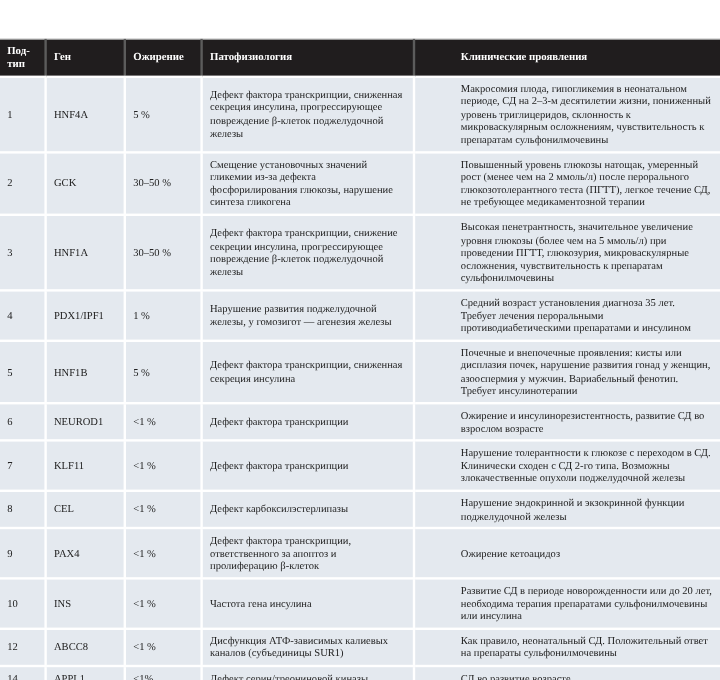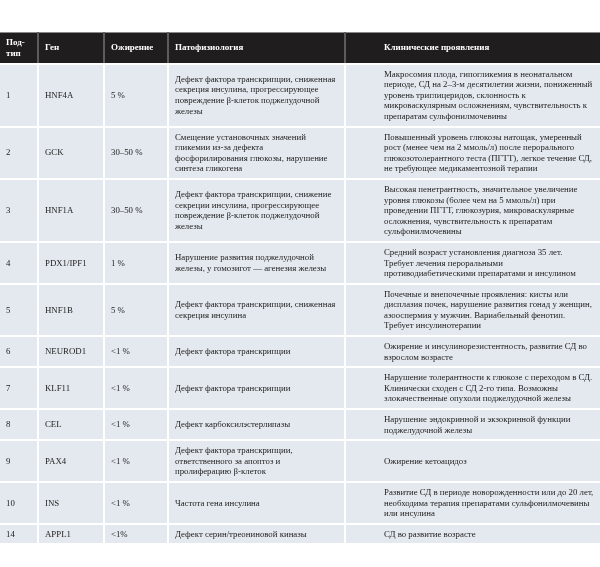--- a/index.html
+++ b/index.html
@@ -149,20 +149,27 @@
           <td>Ожирение кетоацидоз</td>
         </tr>
         <tr>
           <td>10</td>
           <td>INS</td>
           <td>&lt;1 %</td>
           <td>Частота гена инсулина</td>
           <td>Развитие СД в периоде новорожденности или до 20 лет, необходима терапия препаратами сульфонилмочевины или инсулина</td>
         </tr>
         <tr>
+          <td>12</td>
+          <td>ABCC8</td>
+          <td>&lt;1 %</td>
+          <td>Дисфункция АТФ-зависимых калиевых каналов (субъединицы SUR1)</td>
+          <td>Как правило, неонатальный СД. Положительный ответ на препараты сульфонилмочевины</td>
+        </tr>
+        <tr>
           <td>14</td>
           <td>APPL1</td>
           <td>&lt;1%</td>
           <td>Дефект серин/треониновой киназы</td>
           <td>СД во развитие возрасте</td>
         </tr>
       </tbody>
   </table>
 </div>
 

